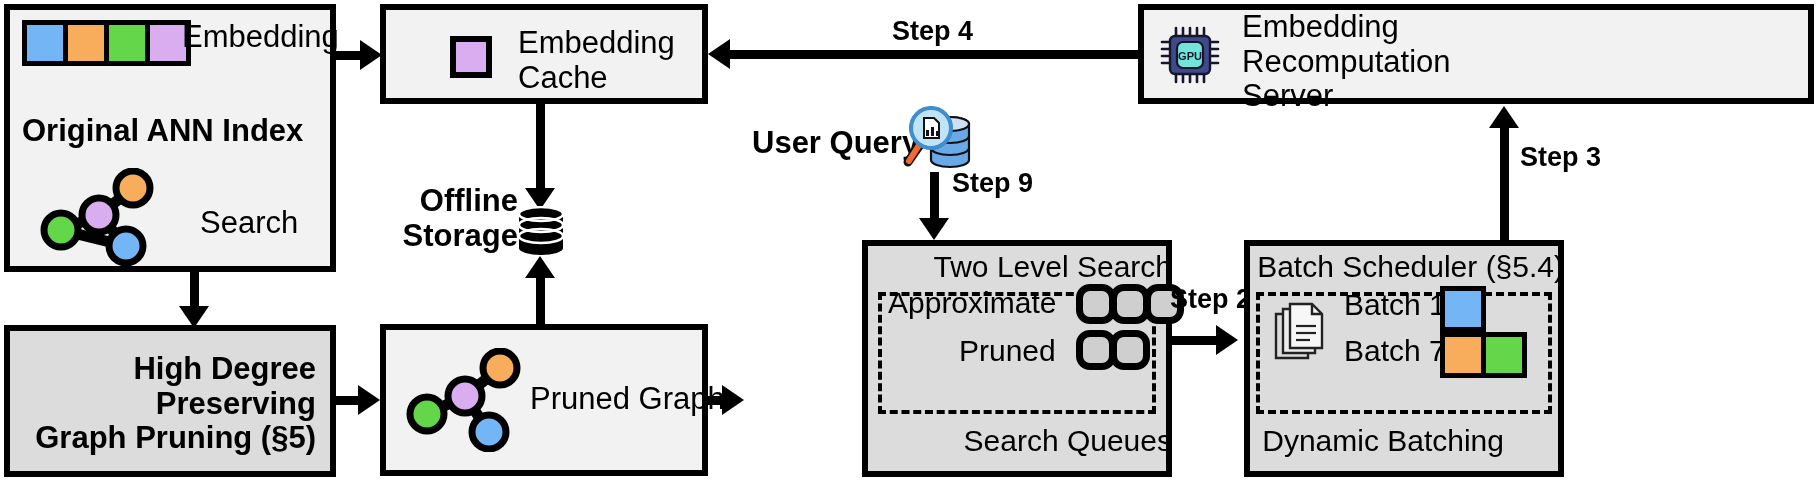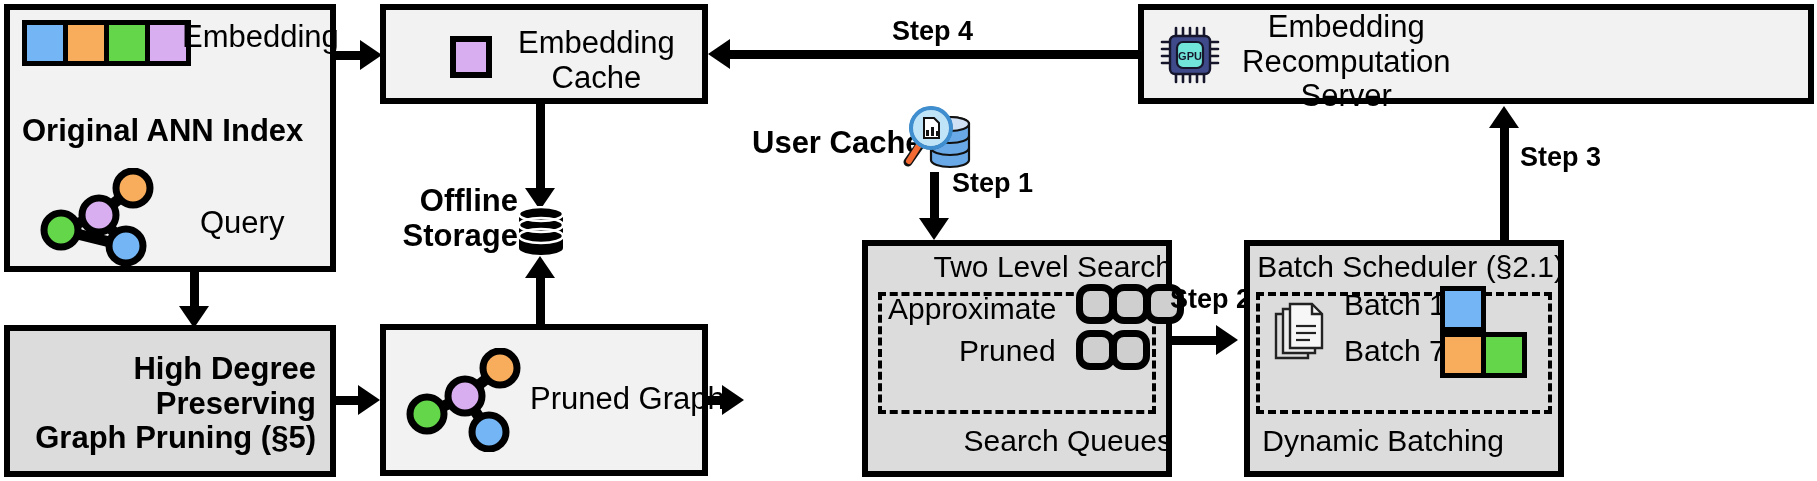--- a/index.html
+++ b/index.html
@@ -23,21 +23,20 @@
     box-sizing: border-box;
     border: 6px solid #000;
     background: #f2f2f2;
   }
   .box.shaded { background: #dcdcdc; }
   .lbl {
     position: absolute;
     white-space: pre-line;
     line-height: 1.12;
     color: #000;
-    text-align: center;
   }
   .bold { font-weight: bold; }
   .ctr { text-align: right; }
   
   .ln {
     position: absolute;
     background: #000;
   }
   .ahead {
     position: absolute;
@@ -112,21 +111,21 @@
         <line x1="25" y1="62" x2="63" y2="47"></line>
         <line x1="63" y1="47" x2="90" y2="78"></line>
         <line x1="25" y1="62" x2="90" y2="78"></line>
       </g>
       <circle cx="97" cy="20" r="17" fill="#f7ad5c" stroke="#000" stroke-width="7"></circle>
       <circle cx="63" cy="47" r="17" fill="#d9aef0" stroke="#000" stroke-width="7"></circle>
       <circle cx="25" cy="62" r="17" fill="#63d649" stroke="#000" stroke-width="7"></circle>
       <circle cx="90" cy="78" r="17" fill="#74b6f5" stroke="#000" stroke-width="7"></circle>
     </svg>
   </div>
-  <div class="lbl" style="left:200px; top:206px; font-size:31px;">Query</div>
+  <div class="lbl" style="left:200px; top:206px; font-size:31px;">Search</div>
 
   <div class="ln" style="left:190px; top:272px; width:9px; height:36px;"></div>
   <div class="ahead ah-down" style="left:179px; top:306px;"></div>
 
   <div class="box shaded" style="left:4px; top:325px; width:332px; height:152px;">
   </div>
   <div class="lbl bold ctr" style="left:4px; top:352px; width:312px; font-size:31px;">High Degree Preserving
 Graph Pruning (§5)</div>
 
   <div class="ln" style="left:336px; top:396px; width:30px; height:9px;"></div>
@@ -173,21 +172,21 @@
       <circle cx="63" cy="48" r="17" fill="#d9aef0" stroke="#000" stroke-width="7"></circle>
       <circle cx="25" cy="66" r="17" fill="#63d649" stroke="#000" stroke-width="7"></circle>
       <circle cx="87" cy="84" r="17" fill="#74b6f5" stroke="#000" stroke-width="7"></circle>
     </svg>
   </div>
   <div class="lbl" style="left:530px; top:382px; font-size:31px;">Pruned Graph</div>
 
   <div class="ln" style="left:708px; top:396px; width:22px; height:9px;"></div>
   <div class="ahead ah-right" style="left:722px; top:385px;"></div>
 
-  <div class="lbl bold" style="left:752px; top:126px; font-size:31px;">User Cache</div>
+  <div class="lbl bold" style="left:752px; top:126px; font-size:31px;">User Query</div>
   <div class="graph" style="left:900px; top:102px; width:72px; height:72px;">
     <svg width="72" height="72" viewBox="0 0 72 72">
 
       <g>
         <ellipse cx="50" cy="22" rx="19" ry="7" fill="#b9d4f2" stroke="#111" stroke-width="2.2"></ellipse>
         <path d="M31 22 L31 58 A19 7 0 0 0 69 58 L69 22 Z" fill="#6aa9e8" stroke="#111" stroke-width="2.2"></path>
         <ellipse cx="50" cy="22" rx="19" ry="7" fill="#cfe0f5" stroke="#111" stroke-width="2.2"></ellipse>
         <path d="M31 34 A19 7 0 0 0 69 34" fill="none" stroke="#111" stroke-width="2.2"></path>
         <path d="M31 46 A19 7 0 0 0 69 46" fill="none" stroke="#111" stroke-width="2.2"></path>
       </g>
@@ -200,45 +199,45 @@
 
       <path d="M24 16 h10 l5 5 v15 h-15 z" fill="#ffffff" stroke="#111" stroke-width="2"></path>
       <rect x="26" y="28" width="3" height="6" fill="#111"></rect>
       <rect x="31" y="25" width="3" height="9" fill="#111"></rect>
       <rect x="36" y="29" width="3" height="5" fill="#111"></rect>
     </svg>
   </div>
 
   <div class="ln" style="left:930px; top:172px; width:9px; height:50px;"></div>
   <div class="ahead ah-down" style="left:919px; top:218px;"></div>
-  <div class="lbl bold" style="left:952px; top:168px; font-size:27px;">Step 1</div>
+  <div class="lbl bold" style="left:952px; top:168px; font-size:27px;">Step 9</div>
 
   <div class="box shaded" style="left:862px; top:240px; width:310px; height:237px;">
   </div>
   <div class="lbl ctr" style="left:862px; top:250px; width:310px; font-size:30px;">Two Level Search (§6.9)</div>
   <div class="dashed" style="left:878px; top:292px; width:278px; height:122px;"></div>
 
-  <div class="lbl" style="left:888px; top:292px; font-size:30px;">Approximate</div>
+  <div class="lbl" style="left:888px; top:286px; font-size:30px;">Approximate</div>
   <div class="tile" style="left:1076px; top:284px; width:40px; height:40px;"></div>
   <div class="tile" style="left:1110px; top:284px; width:40px; height:40px;"></div>
   <div class="tile" style="left:1144px; top:284px; width:40px; height:40px;"></div>
 
   <div class="lbl" style="left:959px; top:334px; font-size:30px;">Pruned</div>
   <div class="tile" style="left:1076px; top:330px; width:40px; height:40px;"></div>
   <div class="tile" style="left:1110px; top:330px; width:40px; height:40px;"></div>
 
   <div class="lbl ctr" style="left:862px; top:424px; width:310px; font-size:30px;">Search Queues</div>
 
   <div class="ln" style="left:1172px; top:336px; width:52px; height:9px;"></div>
   <div class="ahead ah-right" style="left:1216px; top:325px;"></div>
   <div class="lbl bold" style="left:1170px; top:284px; font-size:27px;">Step 2</div>
 
   <div class="box shaded" style="left:1244px; top:240px; width:320px; height:237px;">
   </div>
-  <div class="lbl ctr" style="left:1244px; top:250px; width:320px; font-size:30px;">Batch Scheduler (§2.1)</div>
+  <div class="lbl ctr" style="left:1244px; top:250px; width:320px; font-size:30px;">Batch Scheduler (§5.4)</div>
   <div class="dashed" style="left:1256px; top:292px; width:296px; height:122px;"></div>
 
   <div class="graph" style="left:1272px; top:300px; width:54px; height:66px;">
     <svg width="54" height="66" viewBox="0 0 54 66">
       <path d="M4 14 h22 l10 10 v34 h-32 z" fill="none" stroke="#222" stroke-width="2.4"></path>
       <path d="M11 9 h22 l10 10 v34 h-32 z" fill="#ededed" stroke="#222" stroke-width="2.4"></path>
       <path d="M18 4 h22 l10 10 v34 h-32 z" fill="#f7f7f7" stroke="#222" stroke-width="2.4"></path>
       <path d="M40 4 v10 h10" fill="none" stroke="#222" stroke-width="2.4"></path>
       <line x1="24" y1="26" x2="44" y2="26" stroke="#222" stroke-width="2.2"></line>
       <line x1="24" y1="33" x2="44" y2="33" stroke="#222" stroke-width="2.2"></line>

